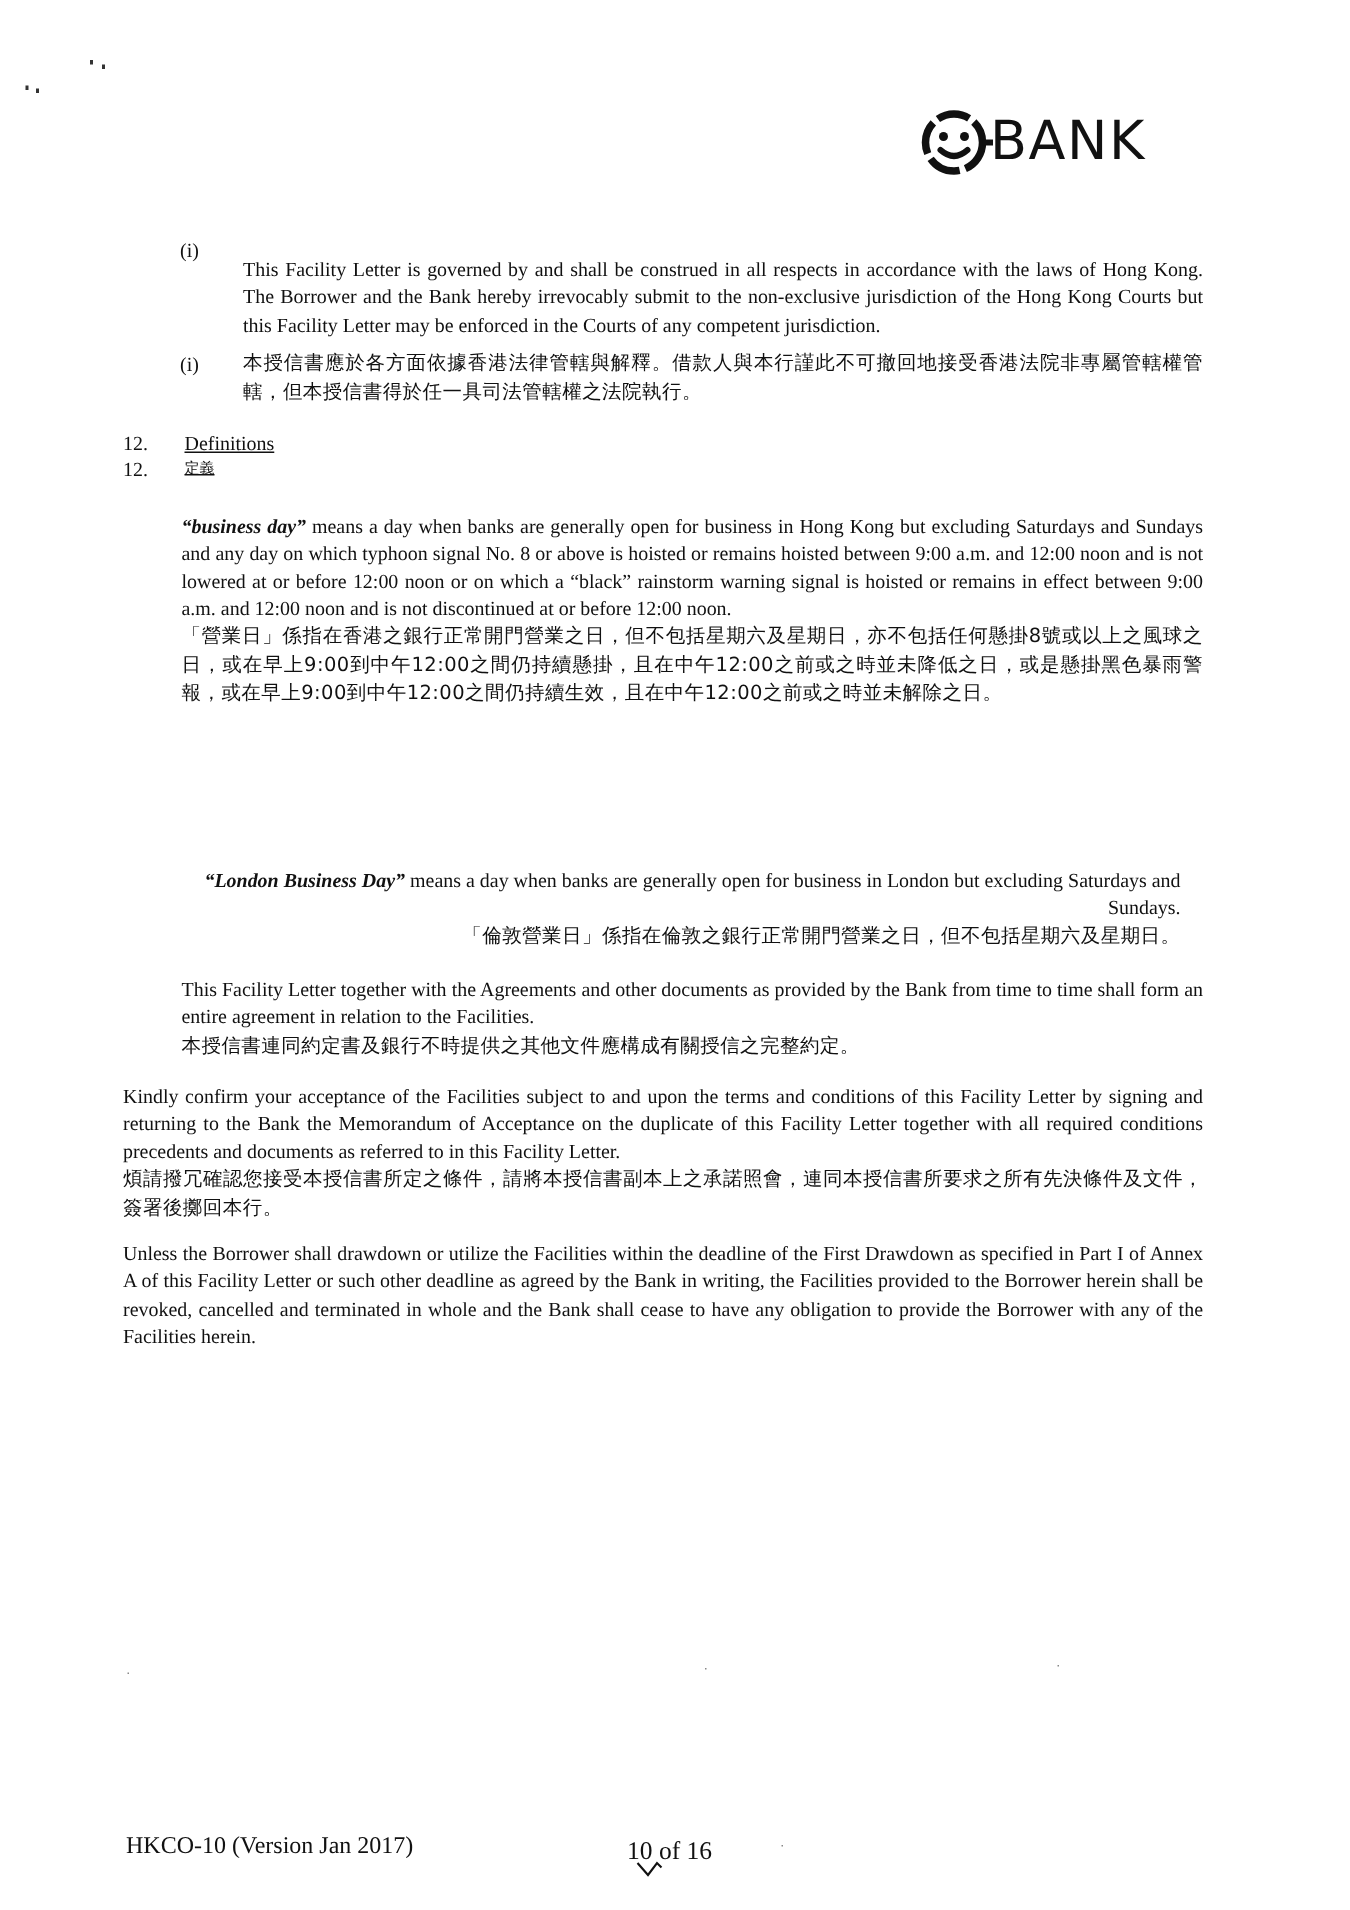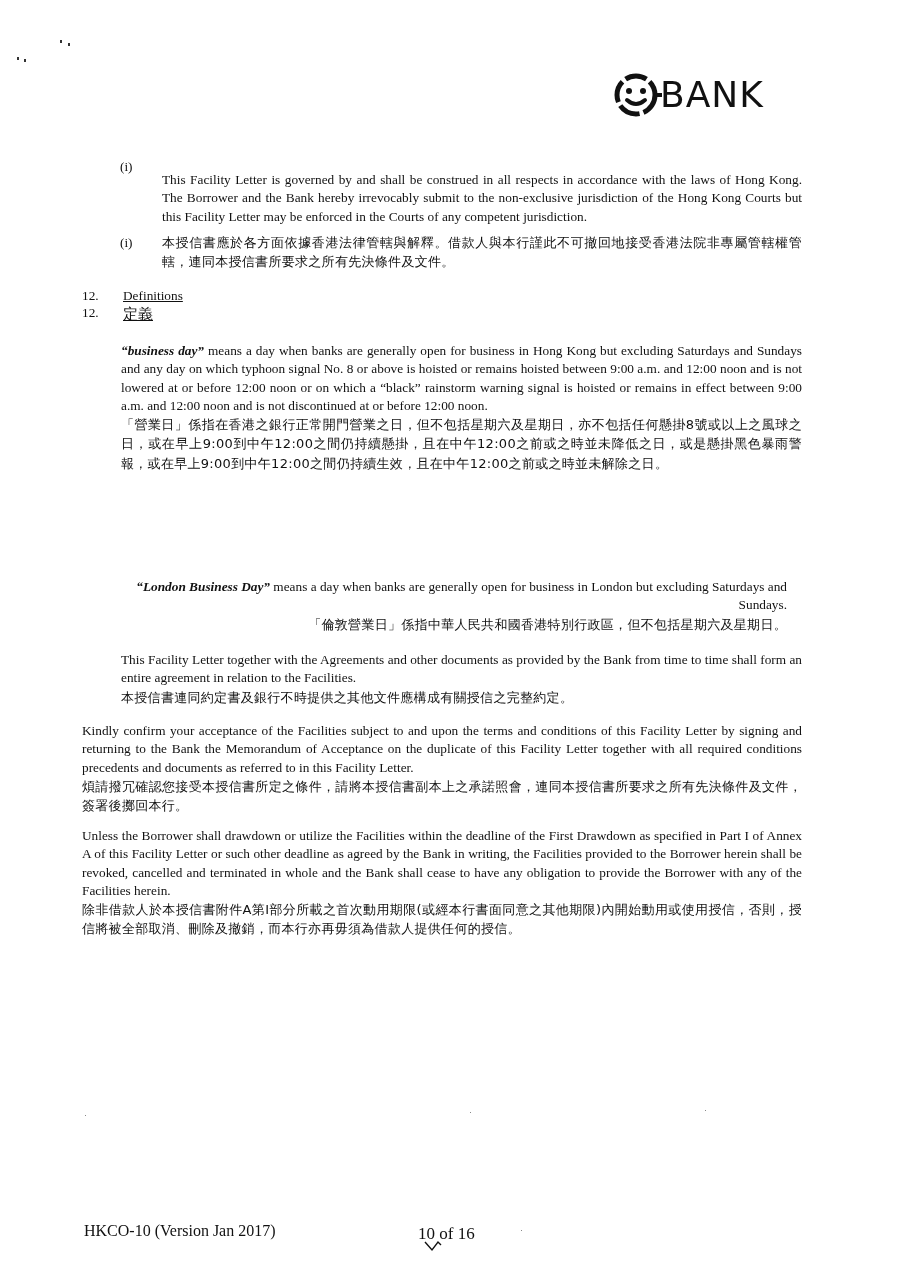--- a/index.html
+++ b/index.html
@@ -7,21 +7,21 @@
          font-family: "Liberation Serif", "DejaVu Serif", serif; color: #111; font-size: 13.3px; }
   .page { position: absolute; inset: 0; }
   .speck { position: absolute; width: 2px; height: 3px; background: #333; }
   .logo { position: absolute; left: 612px; top: 70px; display: flex; align-items: center; }
   .logo .smile { width: 50px; height: 50px; position: relative; }
   .logo .word { font-family: "DejaVu Sans", sans-serif; font-size: 36px; letter-spacing: 1px; color: #111; margin-left: -2px; line-height: 50px; text-align: center; }
   .p { position: absolute; line-height: 18.3px; text-align: justify; }
   .p .zh { font-family: "DejaVu Sans", sans-serif; font-size: 13px; letter-spacing: 0.3px; line-height: 19px; }
   .num { position: absolute; }
   .u { text-decoration: underline; }
-  .zhu { font-family: "DejaVu Sans", sans-serif; font-size: 15px; text-decoration: underline; }
+  .zhu { font-family: "DejaVu Sans", sans-serif; font-size: 10px; text-decoration: underline; }
   .b { font-weight: bold; font-style: italic; }
   .footer-left { position: absolute; left: 84px; top: 1222px; font-size: 16px; }
   .footer-page { position: absolute; left: 418px; top: 1224px; font-size: 17px; }
   .tick { position: absolute; left: 424px; top: 1240px; }
   .dot { position: absolute; width: 1px; height: 1px; background: #888; }
 </style>
 </head>
 <body>
 
 <div class="page">
@@ -42,52 +42,51 @@
       </svg>
     </span>
     <span class="word">BANK</span>
   </div>
 
   <span class="num" style="left:120px;top:159px;">(i)</span>
   <div class="p" style="left:162px;top:159px;width:640px;margin-top:12px;">This Facility Letter is governed by and shall be construed in all respects in accordance with the laws of Hong Kong. The Borrower and the Bank hereby irrevocably submit to the non-exclusive jurisdiction of the Hong Kong Courts but this Facility Letter may be enforced in the Courts of any competent jurisdiction.</div>
 
   <span class="num" style="left:120px;top:235px;">(i)</span>
   <div class="p" style="left:162px;top:233px;width:640px;">
-    <span class="zh">本授信書應於各方面依據香港法律管轄與解釋。借款人與本行謹此不可撤回地接受香港法院非專屬管轄權管轄，連同本授信書所要求之所有先決條件及文件。</span>
+    <span class="zh">本授信書應於各方面依據香港法律管轄與解釋。借款人與本行謹此不可撤回地接受香港法院非專屬管轄權管轄，但本授信書得於任一具司法管轄權之法院執行。</span>
   </div>
 
   <span class="num" style="left:82px;top:288px;">12.</span>
   <span class="num u" style="left:123px;top:288px;">Definitions</span>
   <span class="num" style="left:82px;top:305px;">12.</span>
   <span class="num zhu" style="left:123px;top:305px;">定義</span>
 
   <div class="p" style="left:121px;top:342px;width:681px;">
     <span class="b">“business day”</span><span> means a day when banks are generally open for business in Hong Kong but excluding Saturdays and Sundays and any day on which typhoon signal No. 8 or above is hoisted or remains hoisted between 9:00 a.m. and 12:00 noon and is not lowered at or before 12:00 noon or on which a “black” rainstorm warning signal is hoisted or remains in effect between 9:00 a.m. and 12:00 noon and is not discontinued at or before 12:00 noon.</span><br>
     <span class="zh">「營業日」係指在香港之銀行正常開門營業之日，但不包括星期六及星期日，亦不包括任何懸掛8號或以上之風球之日，或在早上9:00到中午12:00之間仍持續懸掛，且在中午12:00之前或之時並未降低之日，或是懸掛黑色暴雨警報，或在早上9:00到中午12:00之間仍持續生效，且在中午12:00之前或之時並未解除之日。</span>
   </div>
 
 
   <div class="p" style="left:117px;top:578px;width:670px;text-align:right;">
     <span class="b">“London Business Day”</span><span> means a day when banks are generally open for business in London but excluding Saturdays and Sundays.</span><br>
-    <span class="zh">「倫敦營業日」係指中華人民共和國香港特別行政區，但不包括星期六及星期日。</span>
+    <span class="zh">「倫敦營業日」係指在倫敦之銀行正常開門營業之日，但不包括星期六及星期日。</span>
   </div>
 
   <div class="p" style="left:82px;top:722px;width:720px;">
     <span>Kindly confirm your acceptance of the Facilities subject to and upon the terms and conditions of this Facility Letter by signing and returning to the Bank the Memorandum of Acceptance on the duplicate of this Facility Letter together with all required conditions precedents and documents as referred to in this Facility Letter.</span><br>
     <span class="zh">煩請撥冗確認您接受本授信書所定之條件，請將本授信書副本上之承諾照會，連同本授信書所要求之所有先決條件及文件，簽署後擲回本行。</span>
   </div>
 
   <div class="p" style="left:121px;top:651px;width:681px;">
     <span>This Facility Letter together with the Agreements and other documents as provided by the Bank from time to time shall form an entire agreement in relation to the Facilities.</span><br>
     <span class="zh">本授信書連同約定書及銀行不時提供之其他文件應構成有關授信之完整約定。</span>
   </div>
 
   <div class="p" style="left:82px;top:827px;width:720px;">
     <span>Unless the Borrower shall drawdown or utilize the Facilities within the deadline of the First Drawdown as specified in Part I of Annex A of this Facility Letter or such other deadline as agreed by the Bank in writing, the Facilities provided to the Borrower herein shall be revoked, cancelled and terminated in whole and the Bank shall cease to have any obligation to provide the Borrower with any of the Facilities herein.</span><br>
-    <span class="zh">除非借款人於本授信書附件A第I部分所載之首次動用期限(或經本行書面同意之其他期限)內開始動用或使用授信，否則，授信將被全部取消、刪除及撤銷，而本行亦再毋須為借款人提供任何的授信。</span>
   </div>
 
   <span class="dot" style="left:85px;top:1115px;"></span>
   <span class="dot" style="left:470px;top:1112px;"></span>
   <span class="dot" style="left:705px;top:1110px;"></span>
 
   <div class="footer-left">HKCO-10 (Version Jan 2017)</div>
   <div class="footer-page">10 of 16</div>
   <span class="tick">
     <svg width="22" height="12" viewBox="0 0 22 12">

